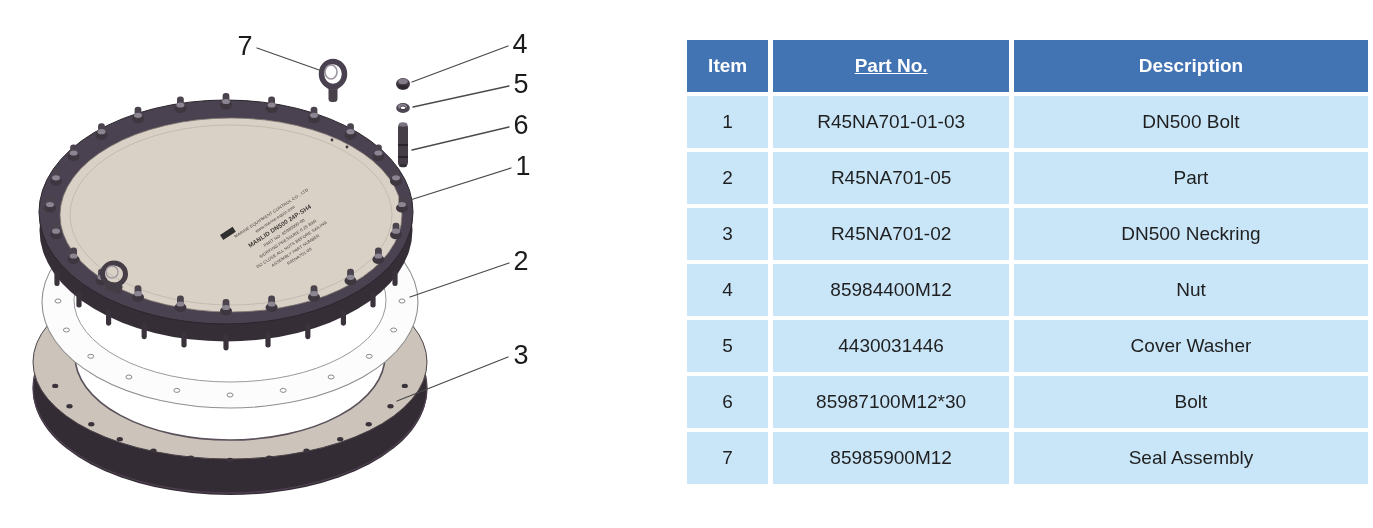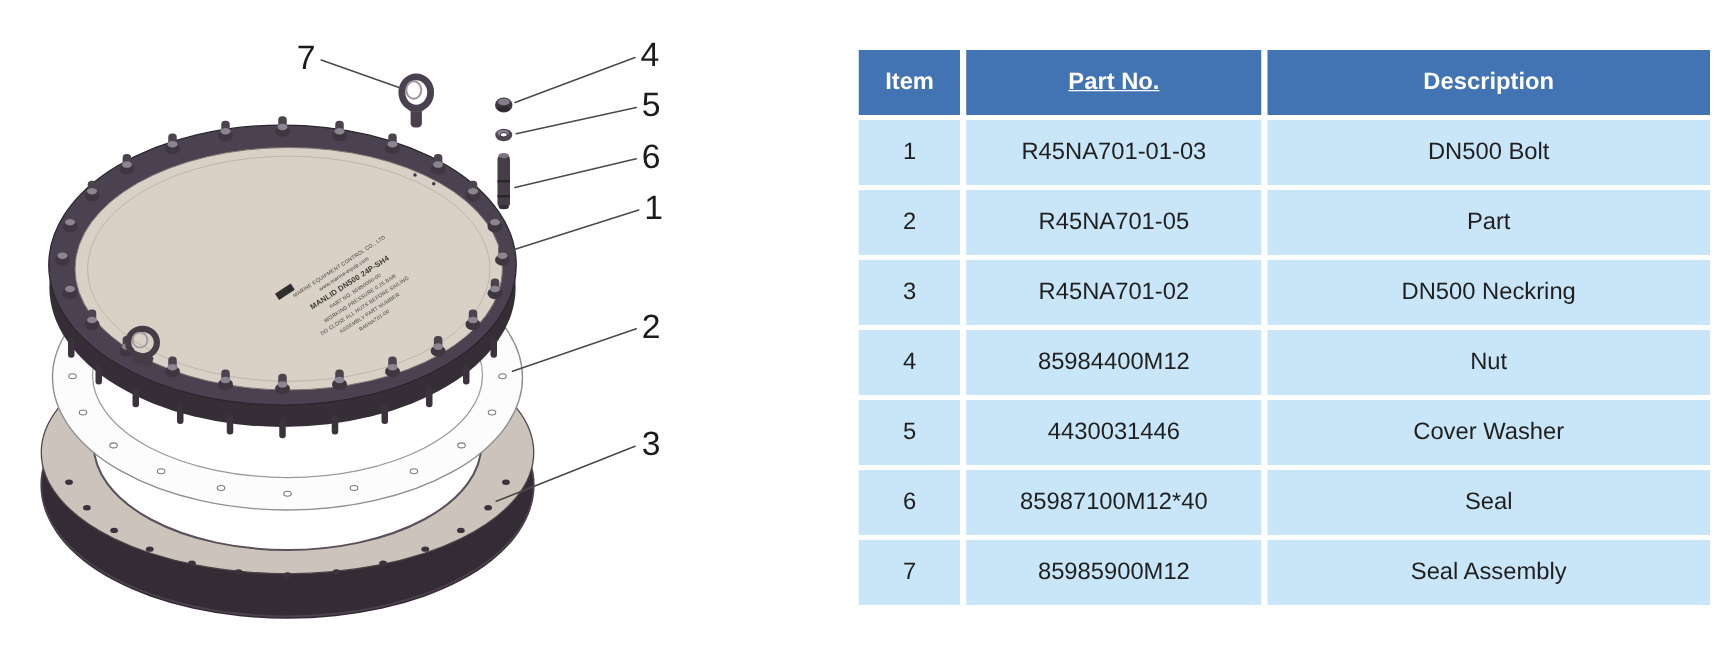--- a/index.html
+++ b/index.html
@@ -266,22 +266,22 @@
         <td>85984400M12</td>
         <td>Nut</td>
       </tr>
       <tr>
         <td>5</td>
         <td>4430031446</td>
         <td>Cover Washer</td>
       </tr>
       <tr>
         <td>6</td>
-        <td>85987100M12*40</td>
-        <td>Seal</td>
+        <td>85987100M12*30</td>
+        <td>Bolt</td>
       </tr>
       <tr>
         <td>7</td>
         <td>85985900M12</td>
         <td>Seal Assembly</td>
       </tr>
     </tbody>
   </table>
 </div>
 

